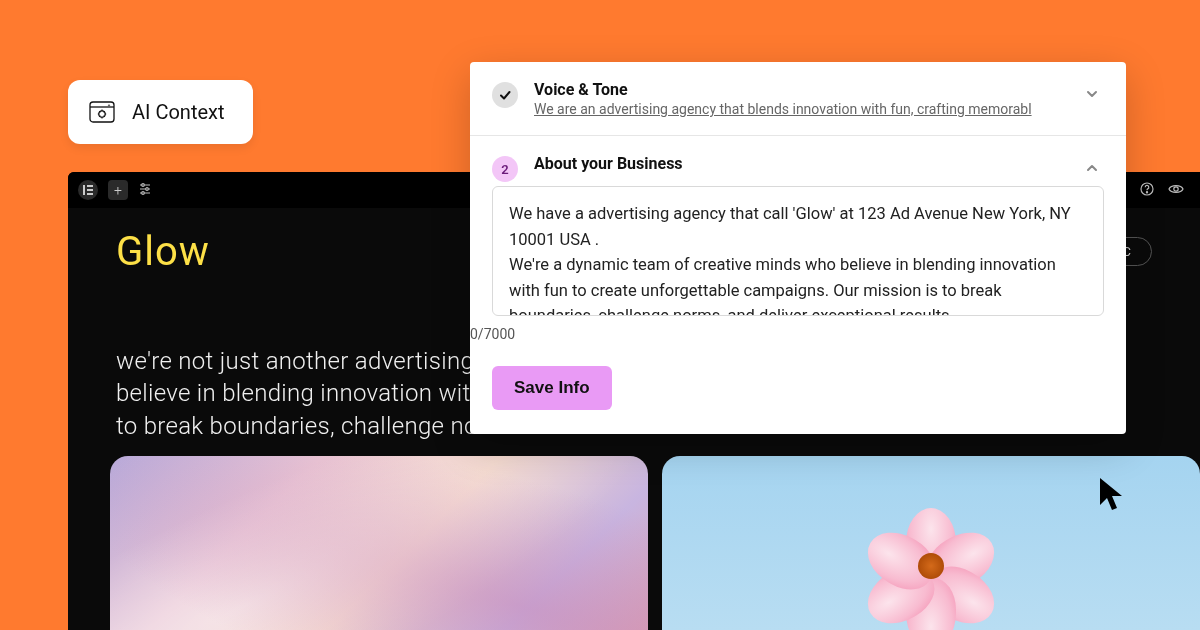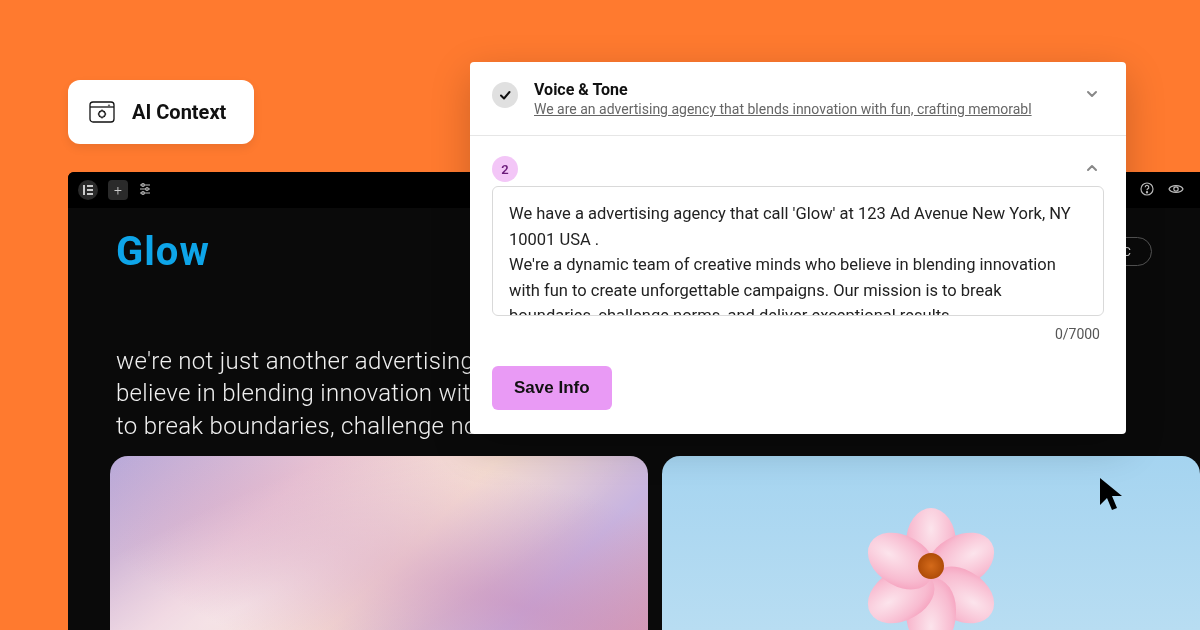--- a/index.html
+++ b/index.html
@@ -27,21 +27,21 @@
   }
   .ai-context-chip .icon-box {
     width: 28px;
     height: 28px;
     display: flex;
     align-items: center;
     justify-content: center;
   }
   .ai-context-chip .label {
     font-size: 20px;
-    font-weight: 700;
+    font-weight: 400;
     color: #111;
   }
 
   
   .editor-window {
     position: absolute;
     top: 172px;
     left: 68px;
     right: 0;
     bottom: 0;
@@ -91,22 +91,22 @@
     position: relative;
   }
   .site-header {
     display: flex;
     align-items: center;
     justify-content: space-between;
     margin-bottom: 70px;
   }
   .logo {
     font-size: 40px;
-    font-weight: 700;
-    color: #0ea5e9;
+    font-weight: 400;
+    color: #fde047;
     letter-spacing: 1px;
   }
   .nav-pill {
     border: 1px solid #555;
     border-radius: 20px;
     padding: 6px 18px;
     font-size: 13px;
     letter-spacing: 2px;
     color: #ccc;
   }
@@ -247,21 +247,21 @@
     border: 1px solid #d9d9d9;
     border-radius: 6px;
     padding: 14px 16px;
     height: 130px;
     overflow: hidden;
     font-size: 16.5px;
     line-height: 1.55;
     color: #222;
   }
   .char-count {
-    text-align: right;
+    text-align: left;
     font-size: 14px;
     color: #555;
     padding: 6px 26px 0 0;
   }
   .popup-footer {
     display: flex;
     justify-content: flex-start;
     padding: 24px 22px 24px 22px;
   }
   .save-btn {
@@ -387,20 +387,21 @@
             <path d="M4 6 L8 10 L12 6" stroke="#888" stroke-width="2" fill="none" stroke-linecap="round" stroke-linejoin="round"></path>
           </svg>
       </span>
     </div>
   </div>
 
   <div class="section" style="border-bottom:none; padding-bottom:4px">
     <div class="section-header">
       <div class="step-icon step-num">2</div>
       <div class="section-titles">
+        <div class="section-title">About your Business</div>
       </div>
       <span class="chev">
         <svg width="16" height="16" viewBox="0 0 16 16">
             <path d="M4 10 L8 6 L12 10" stroke="#888" stroke-width="2" fill="none" stroke-linecap="round" stroke-linejoin="round"></path>
           </svg>
       </span>
     </div>
   </div>
 
   <div class="textarea-box" style="white-space:pre-line">We have a advertising agency that call 'Glow' at 123 Ad Avenue New York, NY 10001 USA .

